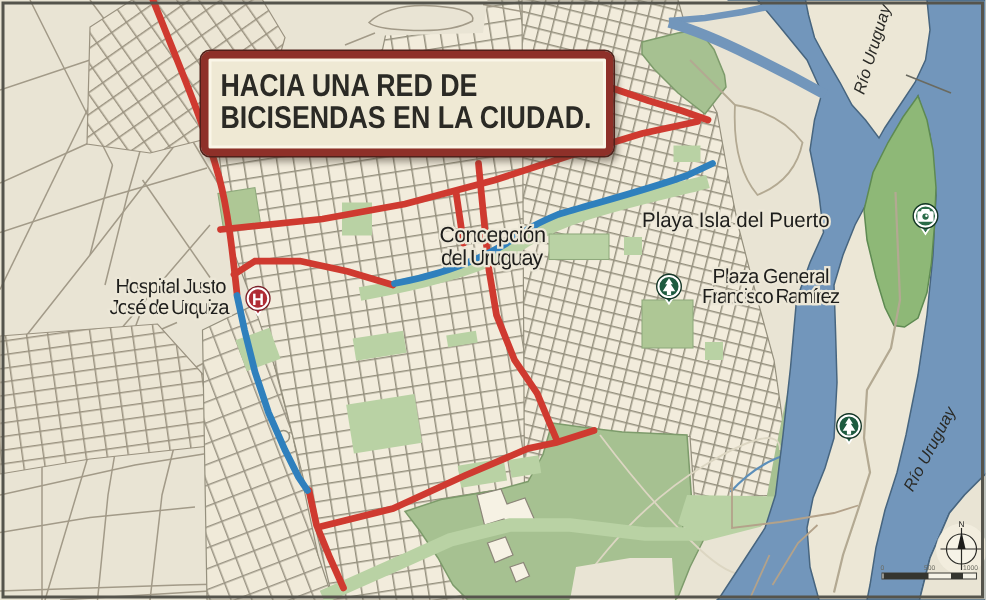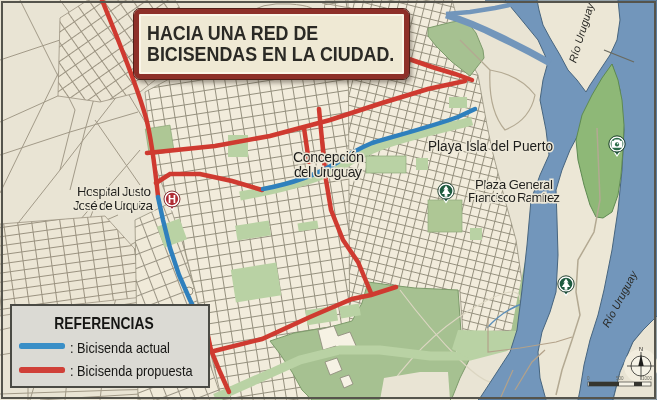--- a/index.html
+++ b/index.html
@@ -1,18 +1,18 @@
 <!DOCTYPE html>
 <html><head>
 <meta charset="utf-8">
 <style>
   html,body{margin:0;padding:0;background:#e9e4d4;}
   #page{position:relative;width:657px;height:400px;overflow:hidden;background:#e9e4d4;font-family:"Liberation Sans",sans-serif;}
   #frame{position:absolute;left:1px;top:1px;width:651px;height:394px;border:2px solid #55544c;z-index:30;pointer-events:none;}
-  #title{position:absolute;left:134px;top:9px;width:257px;height:52px;background:#efe9d4;border:5px solid #8e3029;outline:1px solid #50201a;border-radius:6px;box-shadow:3px 4px 4px rgba(60,50,40,.45), inset 0 0 0 2px #faf6e8;z-index:20;padding:8px 0 0 8px;}
+  #title{position:absolute;left:134px;top:34px;width:257px;height:52px;background:#efe9d4;border:5px solid #8e3029;outline:1px solid #50201a;border-radius:6px;box-shadow:3px 4px 4px rgba(60,50,40,.45), inset 0 0 0 2px #faf6e8;z-index:20;padding:8px 0 0 8px;}
   #title div{font-size:21px;font-weight:bold;color:#2b2a25;line-height:21px;transform:scaleX(0.85);transform-origin:0 50%;white-space:nowrap;}
   #legend{position:absolute;left:10px;top:304px;width:196px;height:80px;background:#dbdad4;border:2px solid #4a4a44;z-index:20;}
   #legend .hd{font-size:16.5px;font-weight:bold;color:#161614;text-align:center;margin:8px 12px 0 0;transform:scaleX(0.84);}
   .sw{position:absolute;left:7px;width:46px;height:6px;border-radius:2.5px;}
   .it{position:absolute;left:58px;font-size:15px;color:#161614;transform:scaleX(0.85);transform-origin:0 50%;white-space:nowrap;}
 </style>
 </head>
 <body>
 <div id="page">
 
@@ -239,27 +239,16 @@
 <text x="623" y="301" font-family="Liberation Sans,sans-serif" font-size="11" font-style="italic" fill="#2a2a26" text-anchor="middle" transform="rotate(-62 623 301)">Río Uruguay</text>
 </svg>
 
 
 <div id="title">
   <div>HACIA UNA RED DE</div>
   <div>BICISENDAS EN LA CIUDAD.</div>
 </div>
 
 
-<div id="legend">
-  <div class="hd">REFERENCIAS</div>
-
-  <div class="sw" style="top:37px;background:#3a8fc7;"></div>
-
-  <div class="it" style="top:33px;">: Bicisenda actual</div>
-
-  <div class="sw" style="top:61px;background:#d04038;"></div>
-
-  <div class="it" style="top:56px;">: Bicisenda propuesta</div>
-</div>
 
 
 <div id="frame"></div>
 </div>
 
 </body></html>

